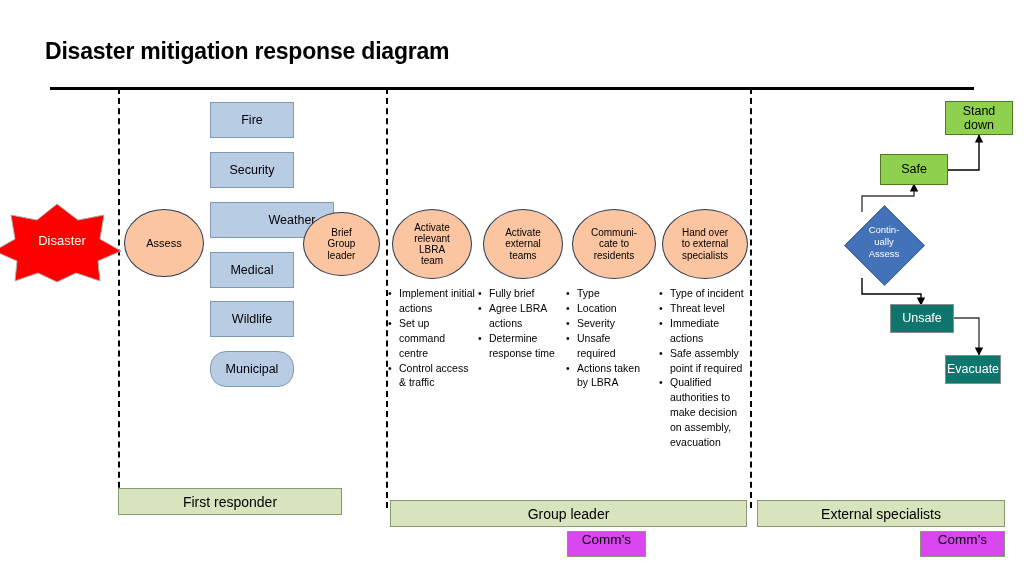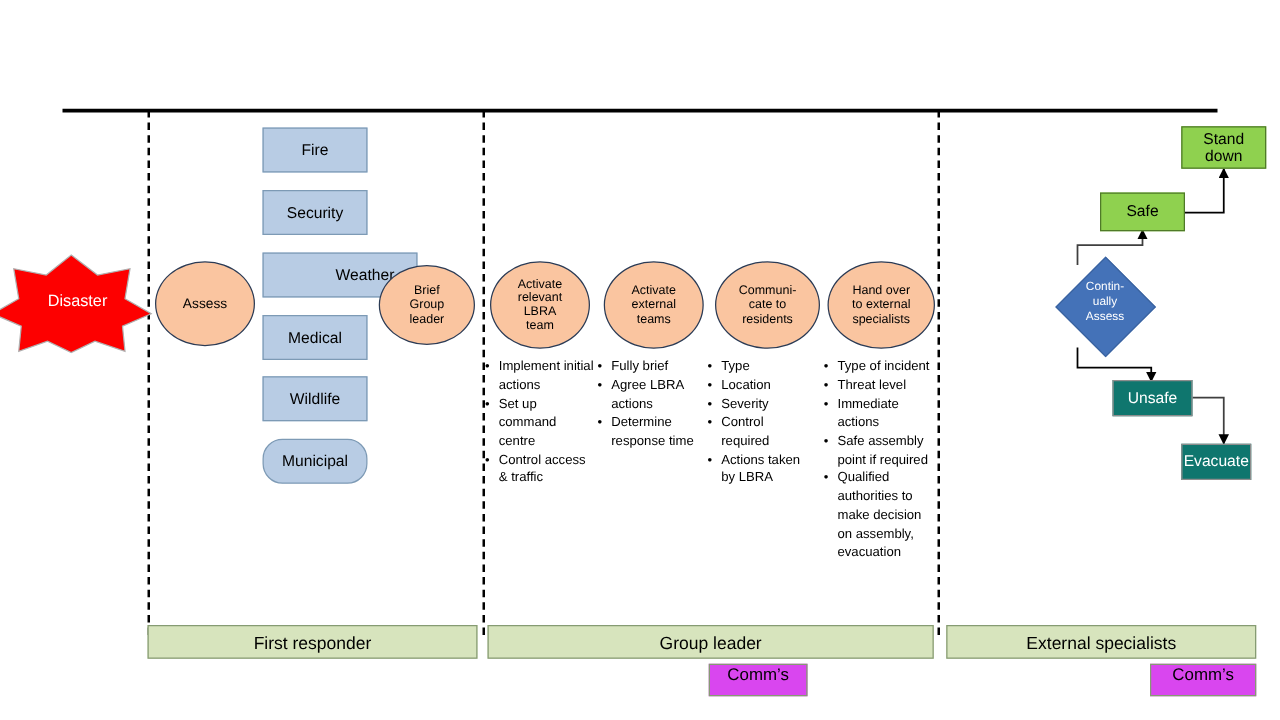--- a/index.html
+++ b/index.html
@@ -189,20 +189,21 @@
     left: 0; top: 0;
     width: 1024px; height: 576px;
     pointer-events: none;
   }
 </style>
 </head>
 <body>
 
 <div id="stage">
 
+  <div class="abs" id="page-title">Disaster mitigation response diagram</div>
 
   <div class="abs" id="top-rule"></div>
 
   <div class="abs lane-divider" style="left:118px;"></div>
   <div class="abs lane-divider" style="left:386px;"></div>
   <div class="abs lane-divider" style="left:750px;"></div>
 
   <div class="abs" id="disaster-star">
     <svg width="130" height="80" viewBox="0 0 130 80" xmlns="http://www.w3.org/2000/svg">
       <polygon points="65,1 86,17 112,12 108,36 129,48 106,58 108,78 84,70 65,79 46,70 23,78 25,58 2,48 23,36 19,12 45,17" fill="#FD0000" stroke="#b0b0b0" stroke-width="1"></polygon>
@@ -308,21 +309,21 @@
       <div class="bullet-row">
         <span class="dot">•</span>
         <span class="btxt">Location</span>
       </div>
       <div class="bullet-row">
         <span class="dot">•</span>
         <span class="btxt">Severity</span>
       </div>
       <div class="bullet-row">
         <span class="dot">•</span>
-        <span class="btxt">Control required</span>
+        <span class="btxt">Unsafe required</span>
       </div>
       <div class="bullet-row">
         <span class="dot">•</span>
         <span class="btxt">Actions taken by LBRA</span>
       </div>
     </div>
 
   <div class="abs bullets" style="left:659px; top:286px; width:92px;">
       <div class="bullet-row">
         <span class="dot">•</span>
@@ -360,21 +361,21 @@
   </div>
 
   <div class="abs status-box red-box" style="left:890px; top:304px; width:64px; height:29px;">
     <span>Unsafe</span>
   </div>
 
   <div class="abs status-box red-box" style="left:945px; top:355px; width:56px; height:29px;">
     <span>Evacuate</span>
   </div>
 
-  <div class="abs lane-bar" style="left:118px; top:500px; width:264px;">
+  <div class="abs lane-bar" style="left:118px; top:488px; width:224px;">
     <span>First responder</span>
   </div>
   <div class="abs lane-bar" style="left:390px; top:500px; width:357px;">
     <span>Group leader</span>
   </div>
   <div class="abs lane-bar" style="left:757px; top:500px; width:248px;">
     <span>External specialists</span>
   </div>
 
   <div class="abs comm-box" style="left:567px; top:531px; width:79px;">

